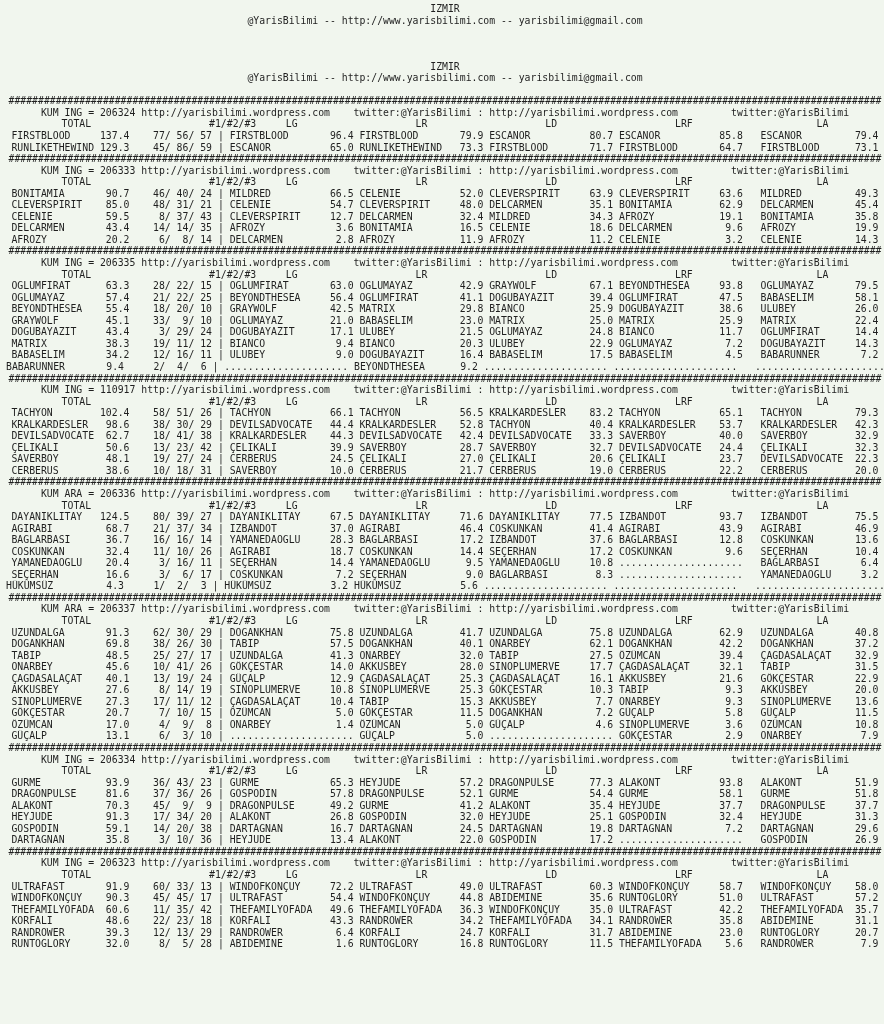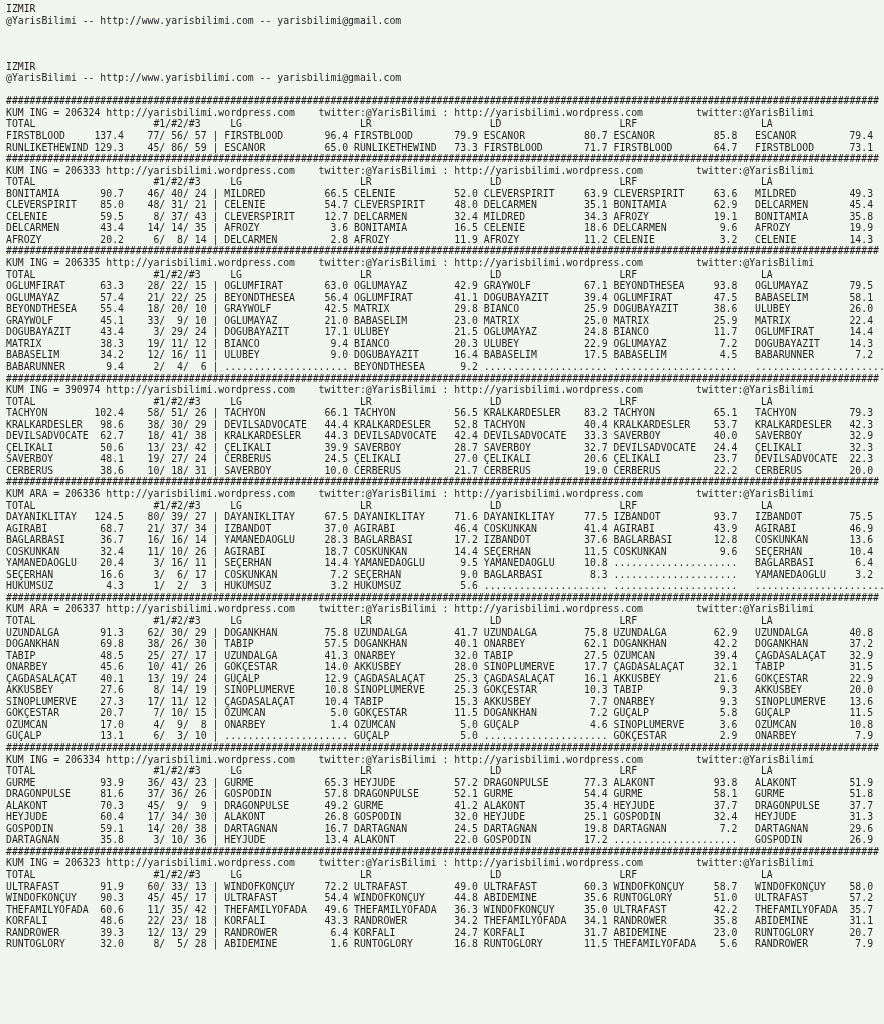--- a/index.html
+++ b/index.html
@@ -5,20 +5,21 @@
   html,body { margin:0; padding:0; }
   body {
     width:884px; height:1024px; overflow:hidden;
     background:#f1f6ee; color:#1f1f1f;
     font-family:"DejaVu Sans Mono", monospace;
   }
   #doc {
     padding:3px 0 0 6px;
     font:9.8px/11.55px "DejaVu Sans Mono", monospace;
     letter-spacing:0;
+    text-align:center;
   }
   .ln { height:11.55px; white-space:pre; overflow:hidden; }
   .section .ln { height:11.55px; }
 </style>
 </head>
 <body>
 
 <div id="doc">
   <div class="ln"><span>IZMIR</span></div>
   <div class="ln"><span>@YarisBilimi -- http://www.yarisbilimi.com -- yarisbilimi@gmail.com</span></div>
@@ -54,37 +55,37 @@
         <div class="ln">OGLUMAYAZ       57.4    21/ 22/ 25 | BEYONDTHESEA     56.4 OGLUMFIRAT       41.1 DOGUBAYAZIT      39.4 OGLUMFIRAT       47.5   BABASELIM       58.1</div>
         <div class="ln">BEYONDTHESEA    55.4    18/ 20/ 10 | GRAYWOLF         42.5 MATRIX           29.8 BIANCO           25.9 DOGUBAYAZIT      38.6   ULUBEY          26.0</div>
         <div class="ln">GRAYWOLF        45.1    33/  9/ 10 | OGLUMAYAZ        21.0 BABASELIM        23.0 MATRIX           25.0 MATRIX           25.9   MATRIX          22.4</div>
         <div class="ln">DOGUBAYAZIT     43.4     3/ 29/ 24 | DOGUBAYAZIT      17.1 ULUBEY           21.5 OGLUMAYAZ        24.8 BIANCO           11.7   OGLUMFIRAT      14.4</div>
         <div class="ln">MATRIX          38.3    19/ 11/ 12 | BIANCO            9.4 BIANCO           20.3 ULUBEY           22.9 OGLUMAYAZ         7.2   DOGUBAYAZIT     14.3</div>
         <div class="ln">BABASELIM       34.2    12/ 16/ 11 | ULUBEY            9.0 DOGUBAYAZIT      16.4 BABASELIM        17.5 BABASELIM         4.5   BABARUNNER       7.2</div>
         <div class="ln">BABARUNNER       9.4     2/  4/  6 | ..................... BEYONDTHESEA      9.2 ..................... .....................   ......................</div>
       </div>
       <div class="section">
         <div class="ln">####################################################################################################################################################</div>
-        <div class="ln">KUM ING = 390974 http://yarisbilimi.wordpress.com    twitter:@YarisBilimi : http://yarisbilimi.wordpress.com         twitter:@YarisBilimi</div>
+        <div class="ln">KUM ING = 110917 http://yarisbilimi.wordpress.com    twitter:@YarisBilimi : http://yarisbilimi.wordpress.com         twitter:@YarisBilimi</div>
         <div class="ln">TOTAL                    #1/#2/#3     LG                    LR                    LD                    LRF                     LA</div>
         <div class="ln">TACHYON        102.4    58/ 51/ 26 | TACHYON          66.1 TACHYON          56.5 KRALKARDESLER    83.2 TACHYON          65.1   TACHYON         79.3</div>
         <div class="ln">KRALKARDESLER   98.6    38/ 30/ 29 | DEVILSADVOCATE   44.4 KRALKARDESLER    52.8 TACHYON          40.4 KRALKARDESLER    53.7   KRALKARDESLER   42.3</div>
         <div class="ln">DEVILSADVOCATE  62.7    18/ 41/ 38 | KRALKARDESLER    44.3 DEVILSADVOCATE   42.4 DEVILSADVOCATE   33.3 SAVERBOY         40.0   SAVERBOY        32.9</div>
         <div class="ln">ÇELIKALI        50.6    13/ 23/ 42 | ÇELIKALI         39.9 SAVERBOY         28.7 SAVERBOY         32.7 DEVILSADVOCATE   24.4   ÇELIKALI        32.3</div>
         <div class="ln">SAVERBOY        48.1    19/ 27/ 24 | CERBERUS         24.5 ÇELIKALI         27.0 ÇELIKALI         20.6 ÇELIKALI         23.7   DEVILSADVOCATE  22.3</div>
         <div class="ln">CERBERUS        38.6    10/ 18/ 31 | SAVERBOY         10.0 CERBERUS         21.7 CERBERUS         19.0 CERBERUS         22.2   CERBERUS        20.0</div>
       </div>
       <div class="section">
         <div class="ln">####################################################################################################################################################</div>
         <div class="ln">KUM ARA = 206336 http://yarisbilimi.wordpress.com    twitter:@YarisBilimi : http://yarisbilimi.wordpress.com         twitter:@YarisBilimi</div>
         <div class="ln">TOTAL                    #1/#2/#3     LG                    LR                    LD                    LRF                     LA</div>
         <div class="ln">DAYANIKLITAY   124.5    80/ 39/ 27 | DAYANIKLITAY     67.5 DAYANIKLITAY     71.6 DAYANIKLITAY     77.5 IZBANDOT         93.7   IZBANDOT        75.5</div>
         <div class="ln">AGIRABI         68.7    21/ 37/ 34 | IZBANDOT         37.0 AGIRABI          46.4 COSKUNKAN        41.4 AGIRABI          43.9   AGIRABI         46.9</div>
         <div class="ln">BAGLARBASI      36.7    16/ 16/ 14 | YAMANEDAOGLU     28.3 BAGLARBASI       17.2 IZBANDOT         37.6 BAGLARBASI       12.8   COSKUNKAN       13.6</div>
-        <div class="ln">COSKUNKAN       32.4    11/ 10/ 26 | AGIRABI          18.7 COSKUNKAN        14.4 SEÇERHAN         11.5 COSKUNKAN         9.6   SEÇERHAN        10.4</div>
+        <div class="ln">COSKUNKAN       32.4    11/ 10/ 26 | AGIRABI          18.7 COSKUNKAN        14.4 SEÇERHAN         17.2 COSKUNKAN         9.6   SEÇERHAN        10.4</div>
         <div class="ln">YAMANEDAOGLU    20.4     3/ 16/ 11 | SEÇERHAN         14.4 YAMANEDAOGLU      9.5 YAMANEDAOGLU     10.8 .....................   BAGLARBASI       6.4</div>
         <div class="ln">SEÇERHAN        16.6     3/  6/ 17 | COSKUNKAN         7.2 SEÇERHAN          9.0 BAGLARBASI        8.3 .....................   YAMANEDAOGLU     3.2</div>
         <div class="ln">HÜKÜMSÜZ         4.3     1/  2/  3 | HÜKÜMSÜZ          3.2 HÜKÜMSÜZ          5.6 ..................... .....................   ......................</div>
       </div>
       <div class="section">
         <div class="ln">####################################################################################################################################################</div>
         <div class="ln">KUM ARA = 206337 http://yarisbilimi.wordpress.com    twitter:@YarisBilimi : http://yarisbilimi.wordpress.com         twitter:@YarisBilimi</div>
         <div class="ln">TOTAL                    #1/#2/#3     LG                    LR                    LD                    LRF                     LA</div>
         <div class="ln">UZUNDALGA       91.3    62/ 30/ 29 | DOGANKHAN        75.8 UZUNDALGA        41.7 UZUNDALGA        75.8 UZUNDALGA        62.9   UZUNDALGA       40.8</div>
         <div class="ln">DOGANKHAN       69.8    38/ 26/ 30 | TABIP            57.5 DOGANKHAN        40.1 ONARBEY          62.1 DOGANKHAN        42.2   DOGANKHAN       37.2</div>
@@ -97,21 +98,21 @@
         <div class="ln">ÖZÜMCAN         17.0     4/  9/  8 | ONARBEY           1.4 ÖZÜMCAN           5.0 GÜÇALP            4.6 SINOPLUMERVE      3.6   ÖZÜMCAN         10.8</div>
         <div class="ln">GÜÇALP          13.1     6/  3/ 10 | ..................... GÜÇALP            5.0 ..................... GÖKÇESTAR         2.9   ONARBEY          7.9</div>
       </div>
       <div class="section">
         <div class="ln">####################################################################################################################################################</div>
         <div class="ln">KUM ING = 206334 http://yarisbilimi.wordpress.com    twitter:@YarisBilimi : http://yarisbilimi.wordpress.com         twitter:@YarisBilimi</div>
         <div class="ln">TOTAL                    #1/#2/#3     LG                    LR                    LD                    LRF                     LA</div>
         <div class="ln">GURME           93.9    36/ 43/ 23 | GURME            65.3 HEYJUDE          57.2 DRAGONPULSE      77.3 ALAKONT          93.8   ALAKONT         51.9</div>
         <div class="ln">DRAGONPULSE     81.6    37/ 36/ 26 | GOSPODIN         57.8 DRAGONPULSE      52.1 GURME            54.4 GURME            58.1   GURME           51.8</div>
         <div class="ln">ALAKONT         70.3    45/  9/  9 | DRAGONPULSE      49.2 GURME            41.2 ALAKONT          35.4 HEYJUDE          37.7   DRAGONPULSE     37.7</div>
-        <div class="ln">HEYJUDE         60.4    17/ 34/ 30 | ALAKONT          26.8 GOSPODIN         32.0 HEYJUDE          25.1 GOSPODIN         32.4   HEYJUDE         31.3</div>
+        <div class="ln">HEYJUDE         91.3    17/ 34/ 20 | ALAKONT          26.8 GOSPODIN         32.0 HEYJUDE          25.1 GOSPODIN         32.4   HEYJUDE         31.3</div>
         <div class="ln">GOSPODIN        59.1    14/ 20/ 38 | DARTAGNAN        16.7 DARTAGNAN        24.5 DARTAGNAN        19.8 DARTAGNAN         7.2   DARTAGNAN       29.6</div>
         <div class="ln">DARTAGNAN       35.8     3/ 10/ 36 | HEYJUDE          13.4 ALAKONT          22.0 GOSPODIN         17.2 .....................   GOSPODIN        26.9</div>
       </div>
       <div class="section">
         <div class="ln">####################################################################################################################################################</div>
         <div class="ln">KUM ING = 206323 http://yarisbilimi.wordpress.com    twitter:@YarisBilimi : http://yarisbilimi.wordpress.com         twitter:@YarisBilimi</div>
         <div class="ln">TOTAL                    #1/#2/#3     LG                    LR                    LD                    LRF                     LA</div>
         <div class="ln">ULTRAFAST       91.9    60/ 33/ 13 | WINDOFKONÇUY     72.2 ULTRAFAST        49.0 ULTRAFAST        60.3 WINDOFKONÇUY     58.7   WINDOFKONÇUY    58.0</div>
         <div class="ln">WINDOFKONÇUY    90.3    45/ 45/ 17 | ULTRAFAST        54.4 WINDOFKONÇUY     44.8 ABIDEMINE        35.6 RUNTOGLORY       51.0   ULTRAFAST       57.2</div>
         <div class="ln">THEFAMILYOFADA  60.6    11/ 35/ 42 | THEFAMILYOFADA   49.6 THEFAMILYOFADA   36.3 WINDOFKONÇUY     35.0 ULTRAFAST        42.2   THEFAMILYOFADA  35.7</div>

